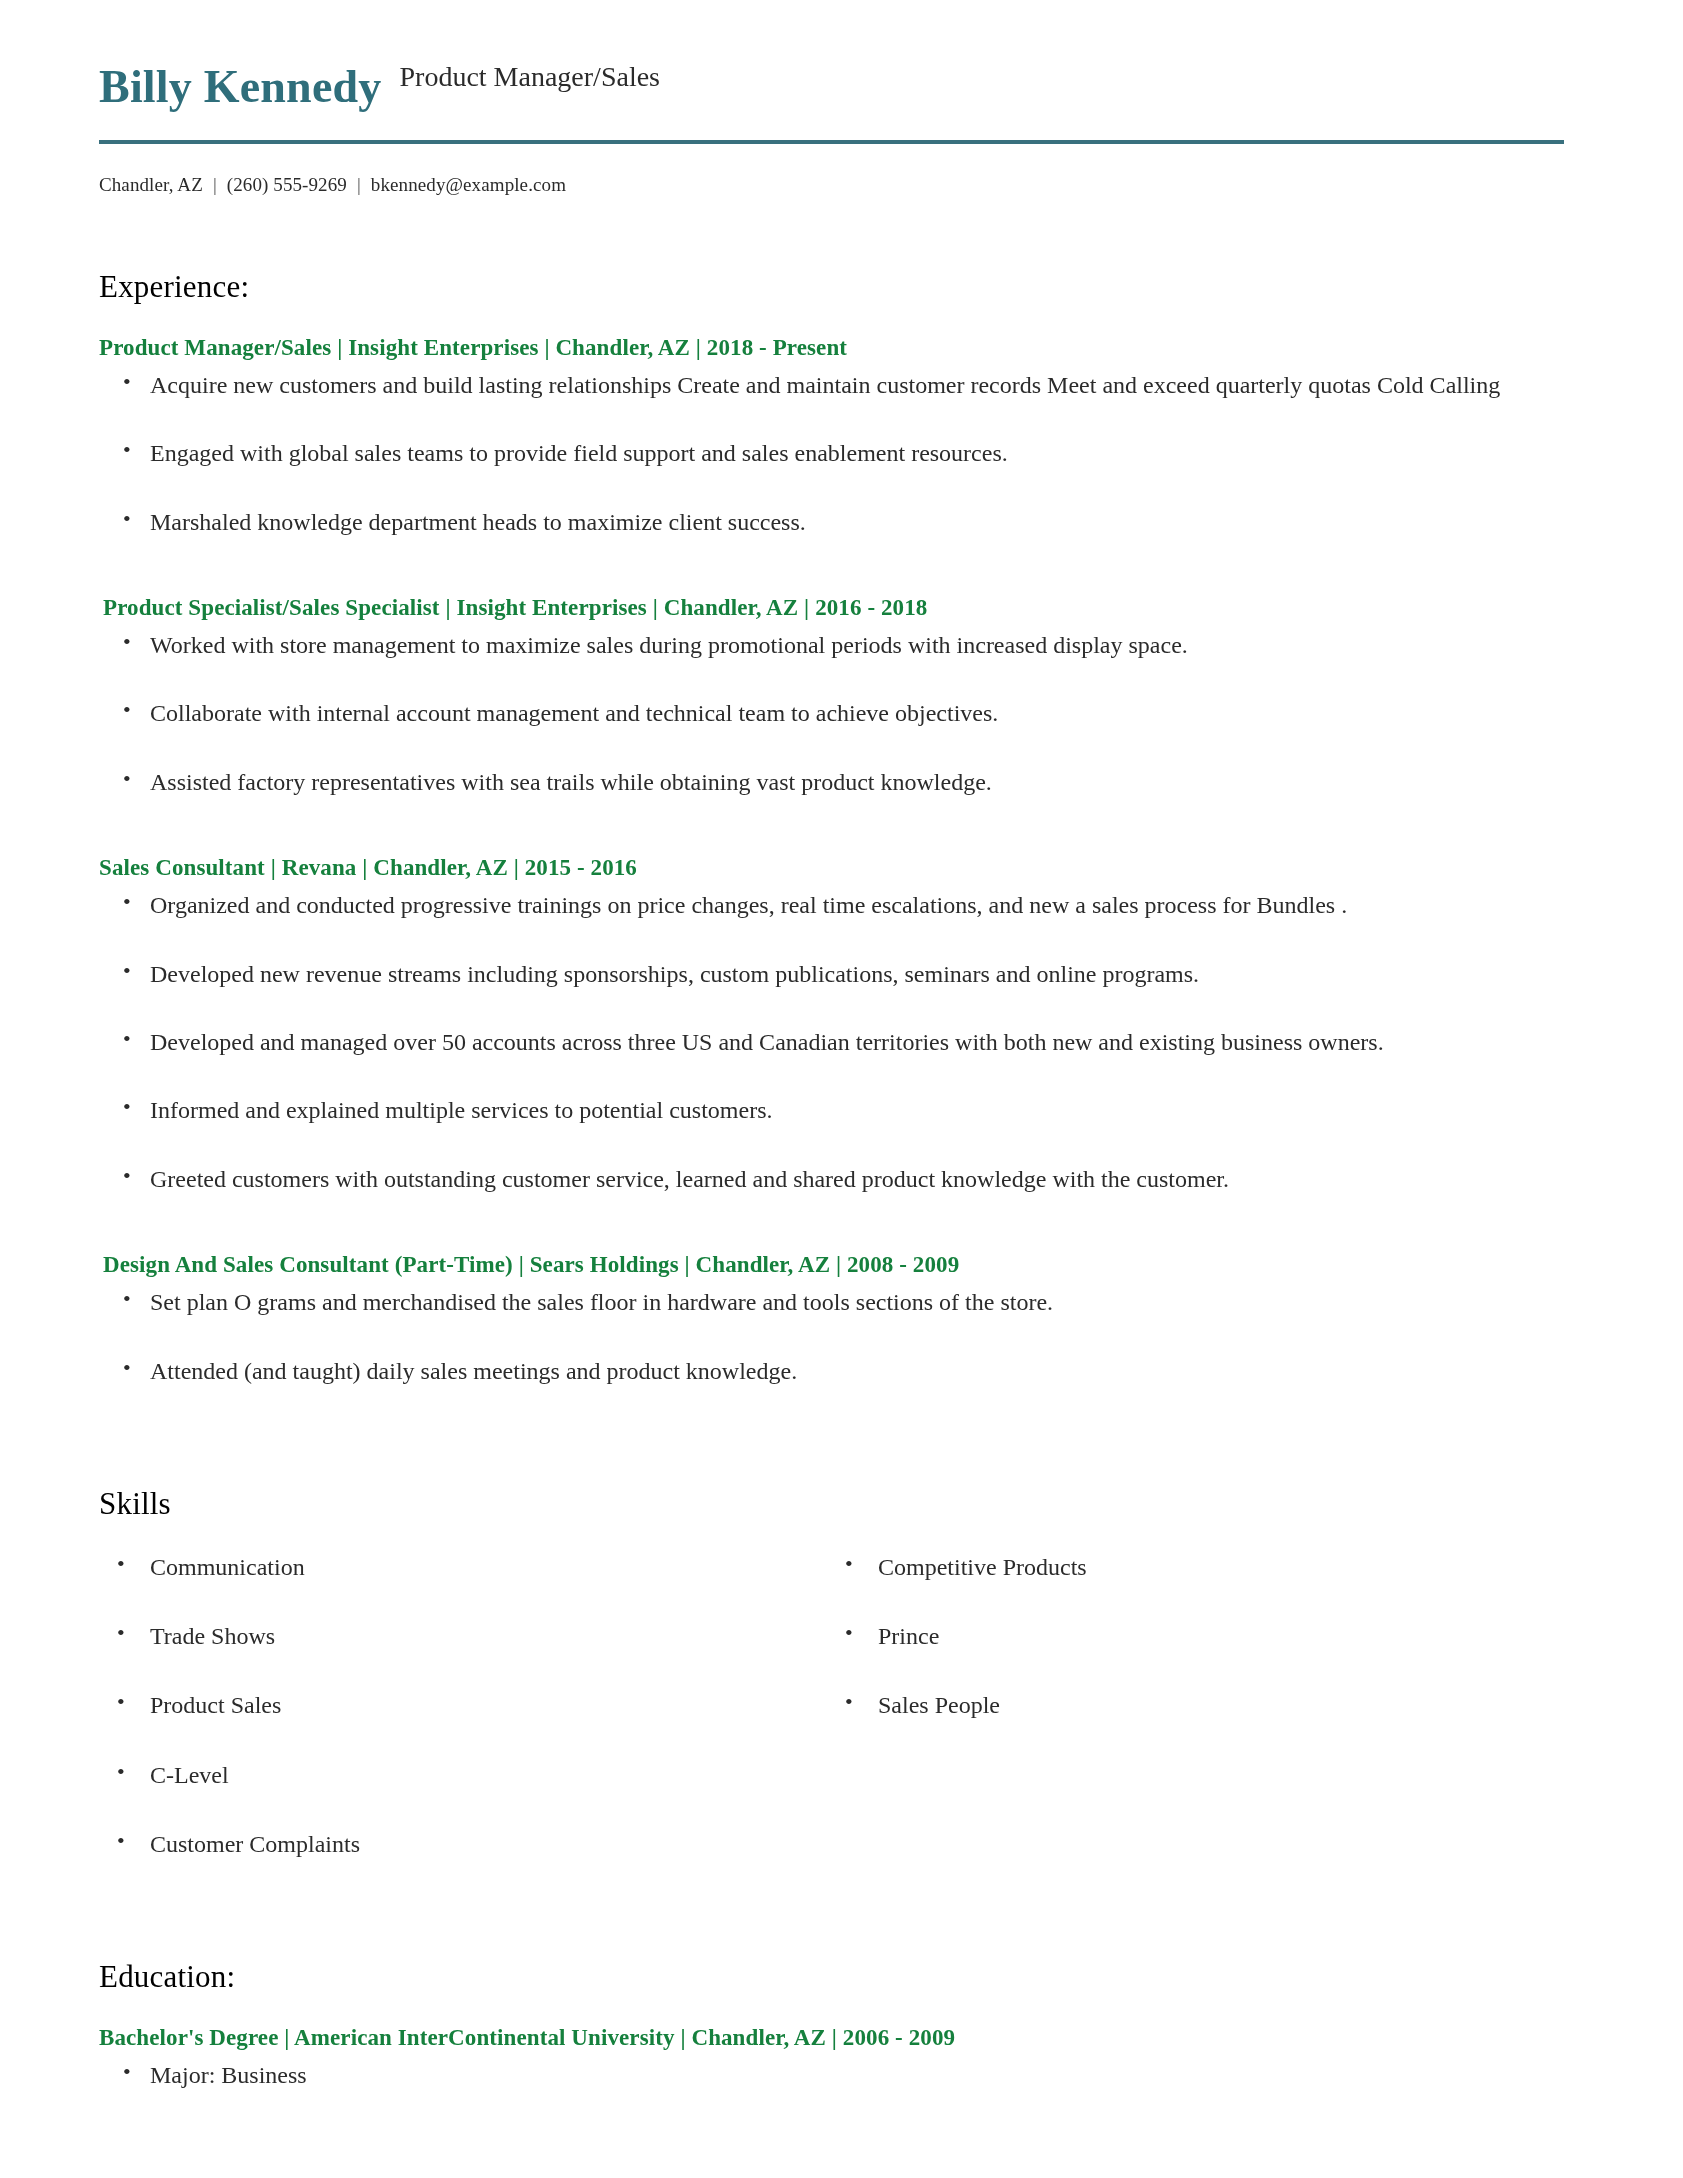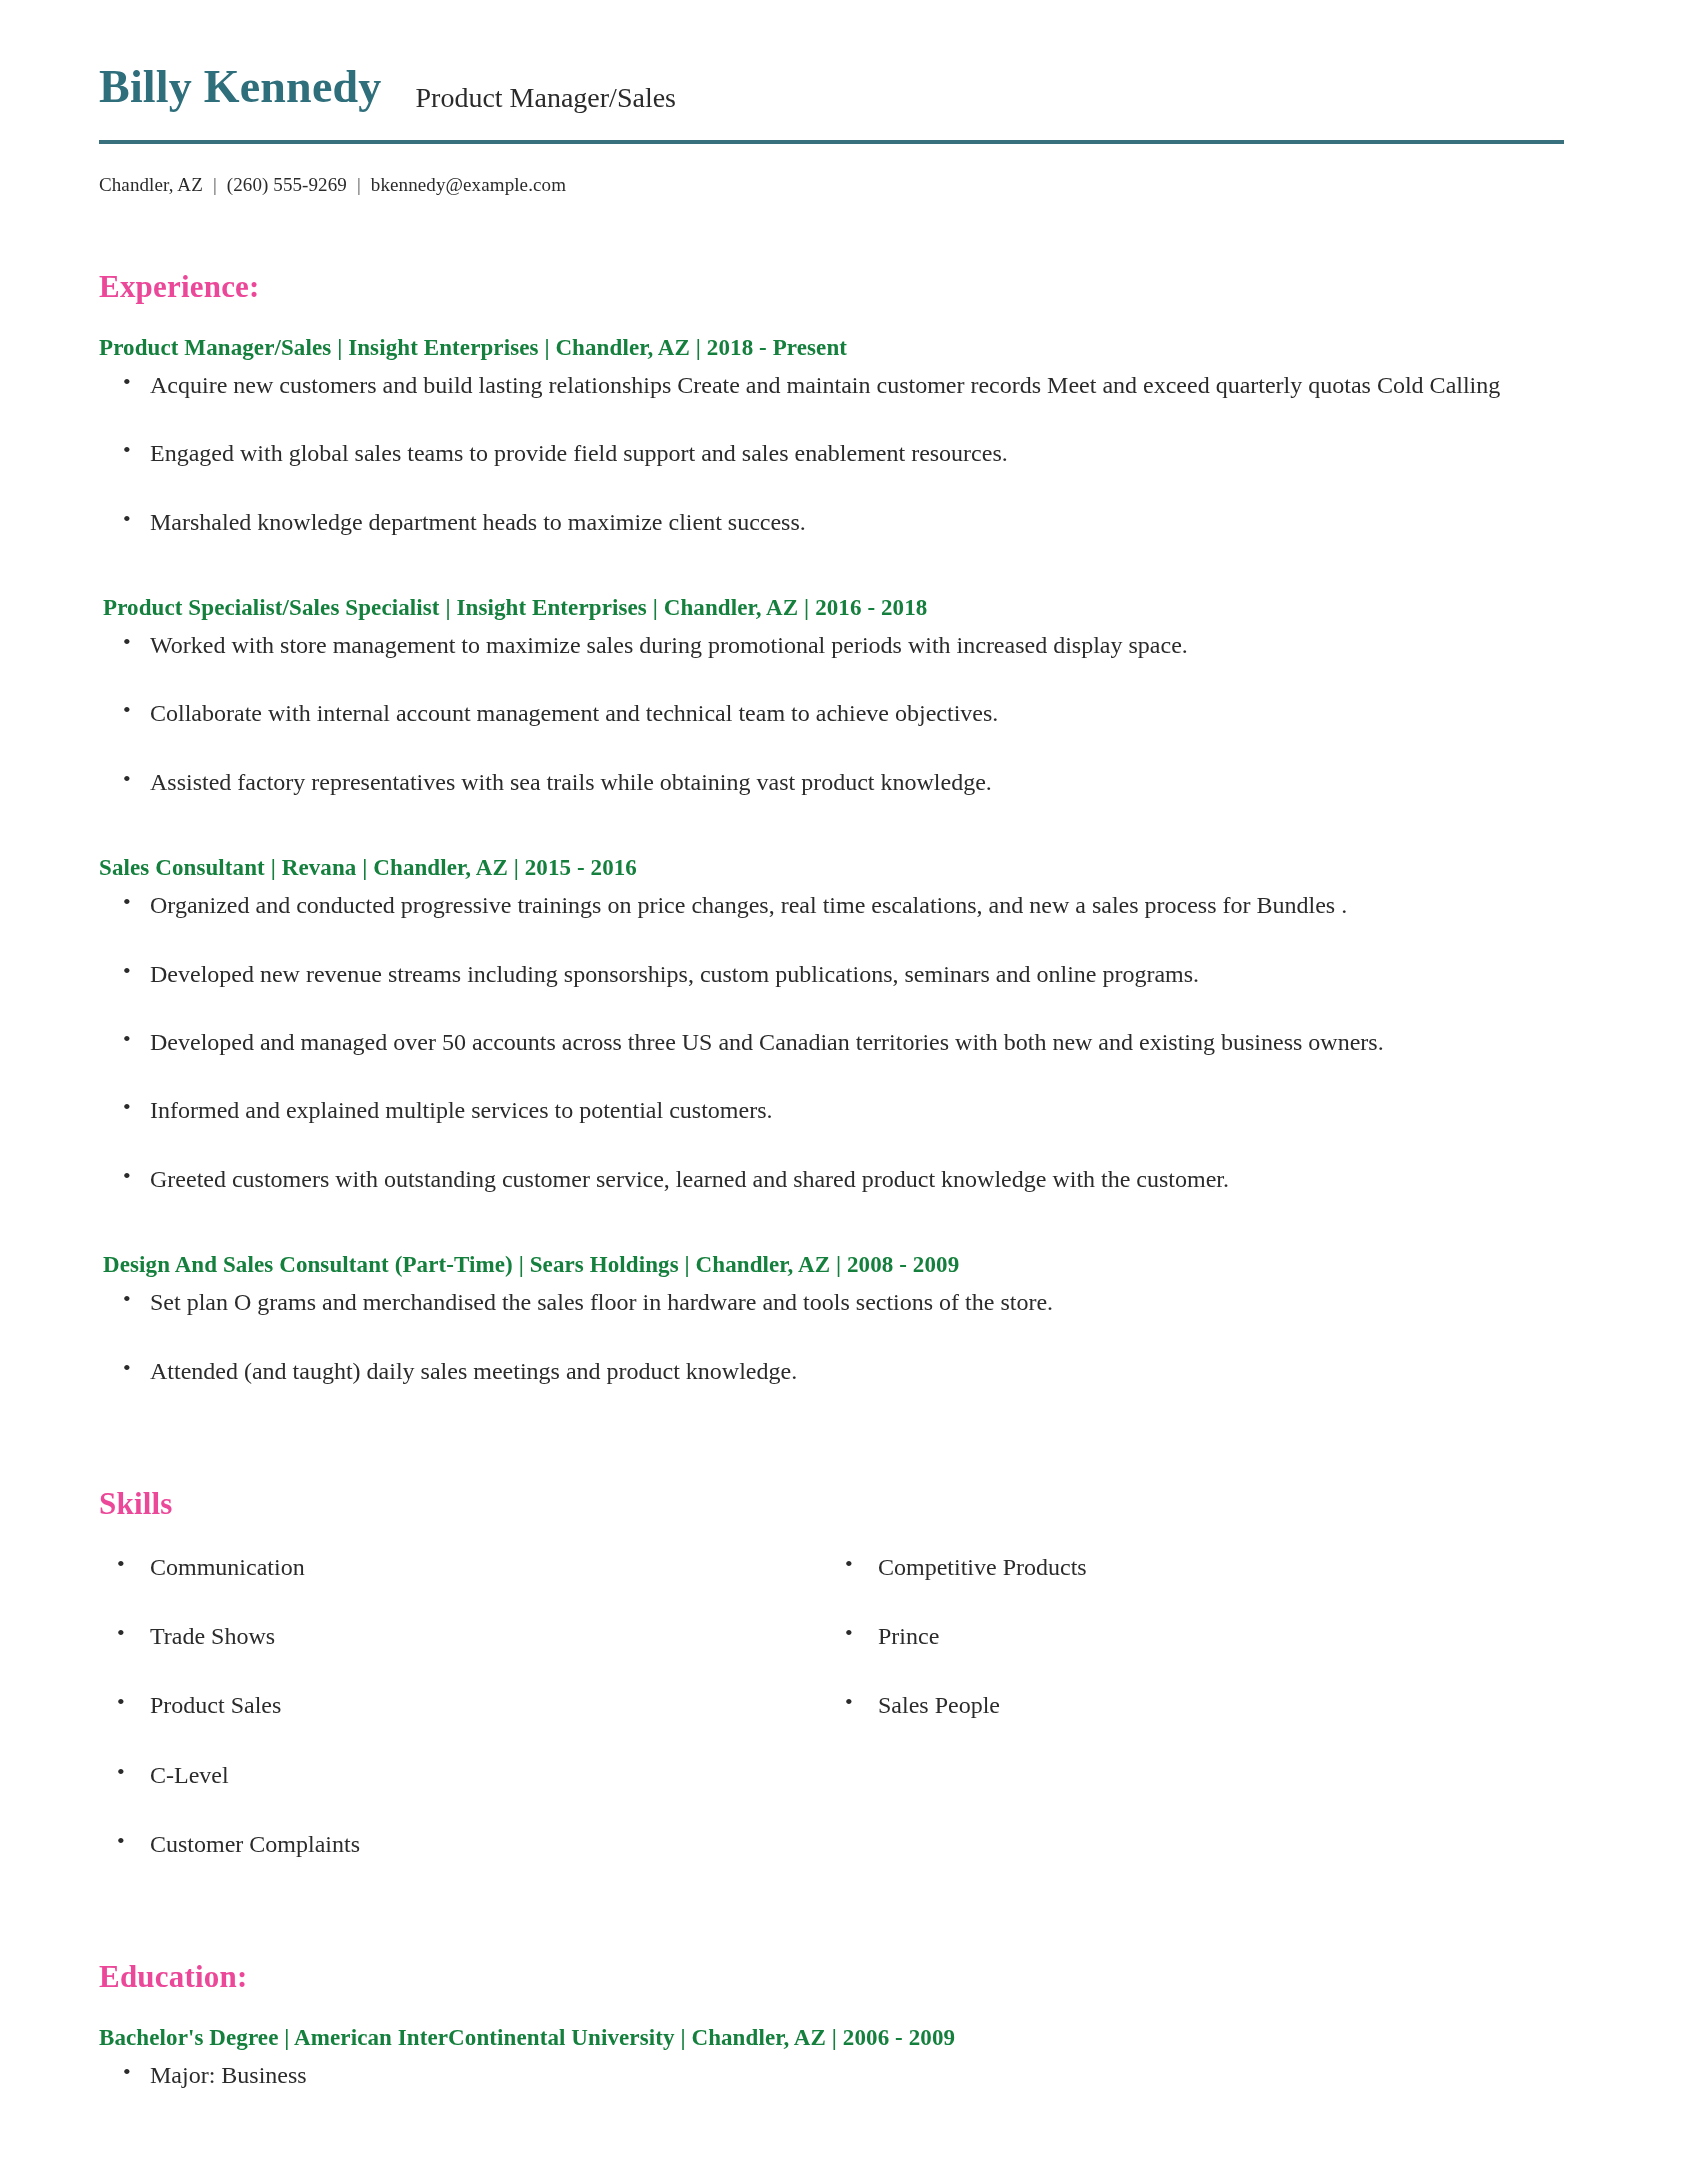--- a/index.html
+++ b/index.html
@@ -22,22 +22,22 @@
     background: #ffffff;
     position: relative;
   }
   .inner {
     padding: 61px 73px 40px 99px;
   }
 
   
   .header-row {
     display: flex;
-    align-items: flex-end;
-    gap: 34px;
+    align-items: flex-start;
+    gap: 18px;
     margin: 0 0 4px 0;
   }
   .name {
     font-size: 46px;
     font-weight: bold;
     color: #2f6e7b;
     letter-spacing: 0.2px;
     line-height: 1.15;
     white-space: nowrap;
   }
@@ -67,22 +67,22 @@
 
   
   .section {
     margin-top: 73px;
   }
   .section.skills-section { margin-top: 99px; }
   .section.education-section { margin-top: 99px; }
 
   .section-title {
     font-size: 31px;
-    font-weight: bold;
-    color: #ec4899;
+    font-weight: normal;
+    color: #000000;
     margin: 0 0 30px 0;
     letter-spacing: 0.2px;
   }
 
   .entry { margin-bottom: 10px; }
   .entry-title {
     font-size: 23px;
     font-weight: bold;
     color: #15803d;
     margin: 0 0 8px 0;

